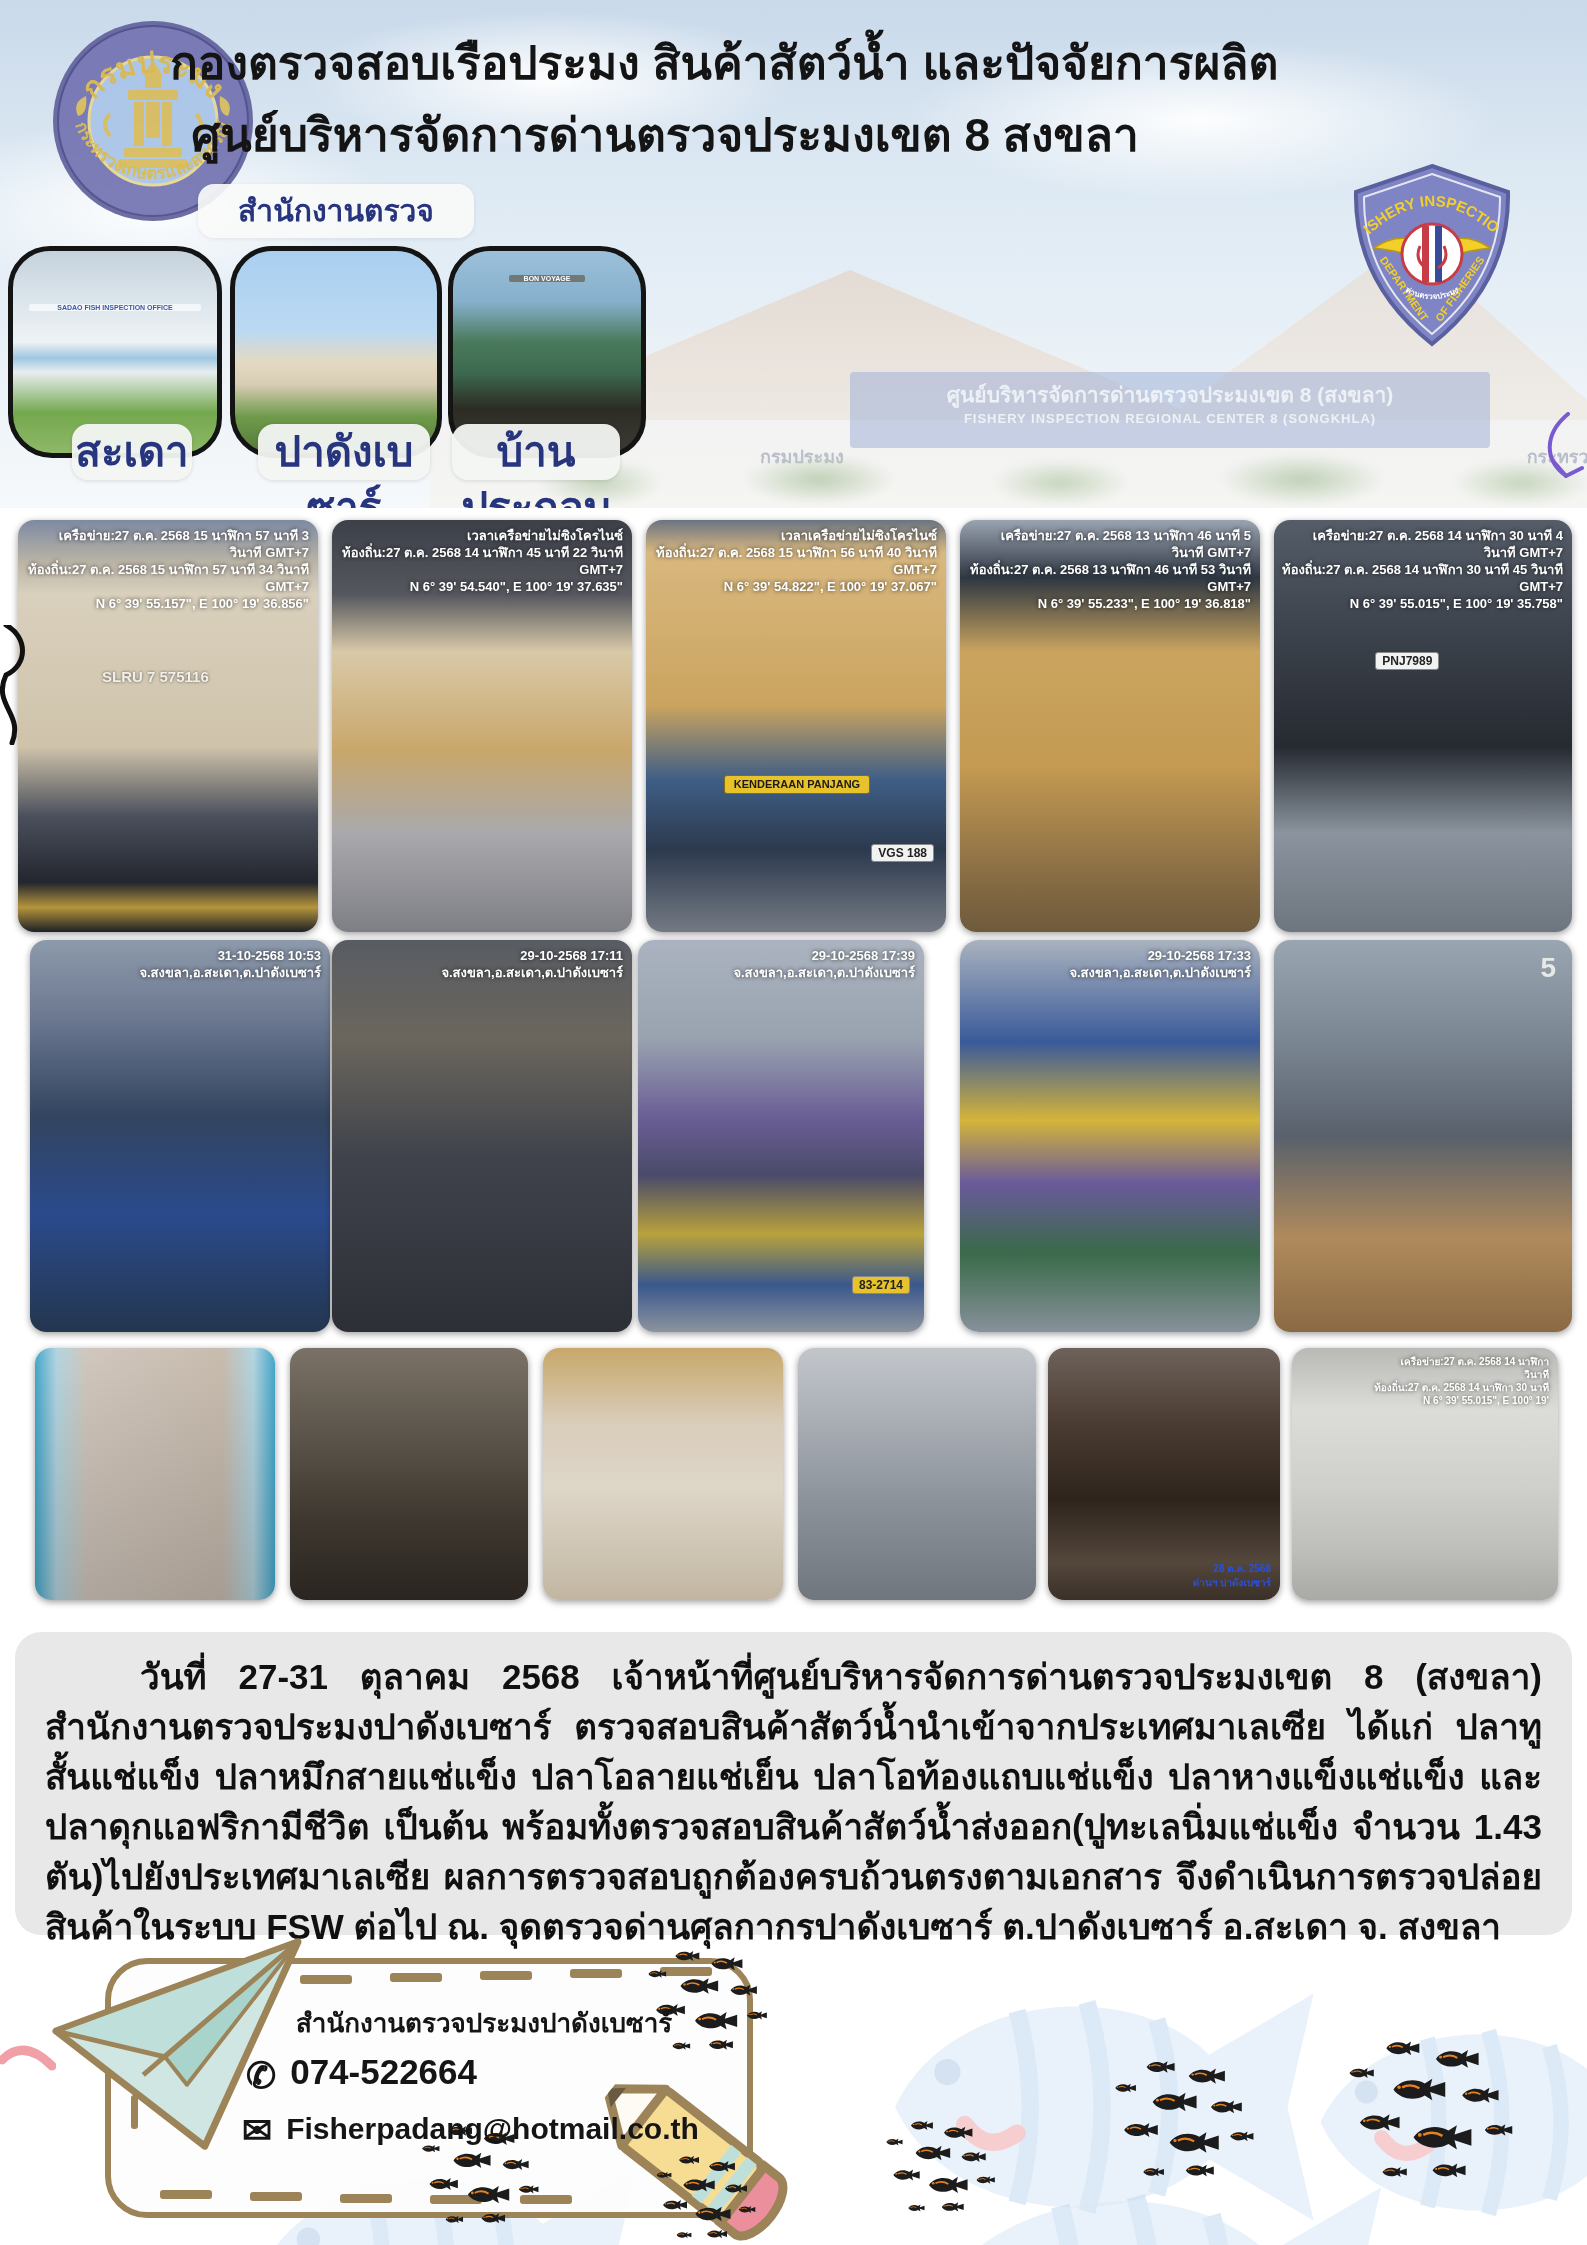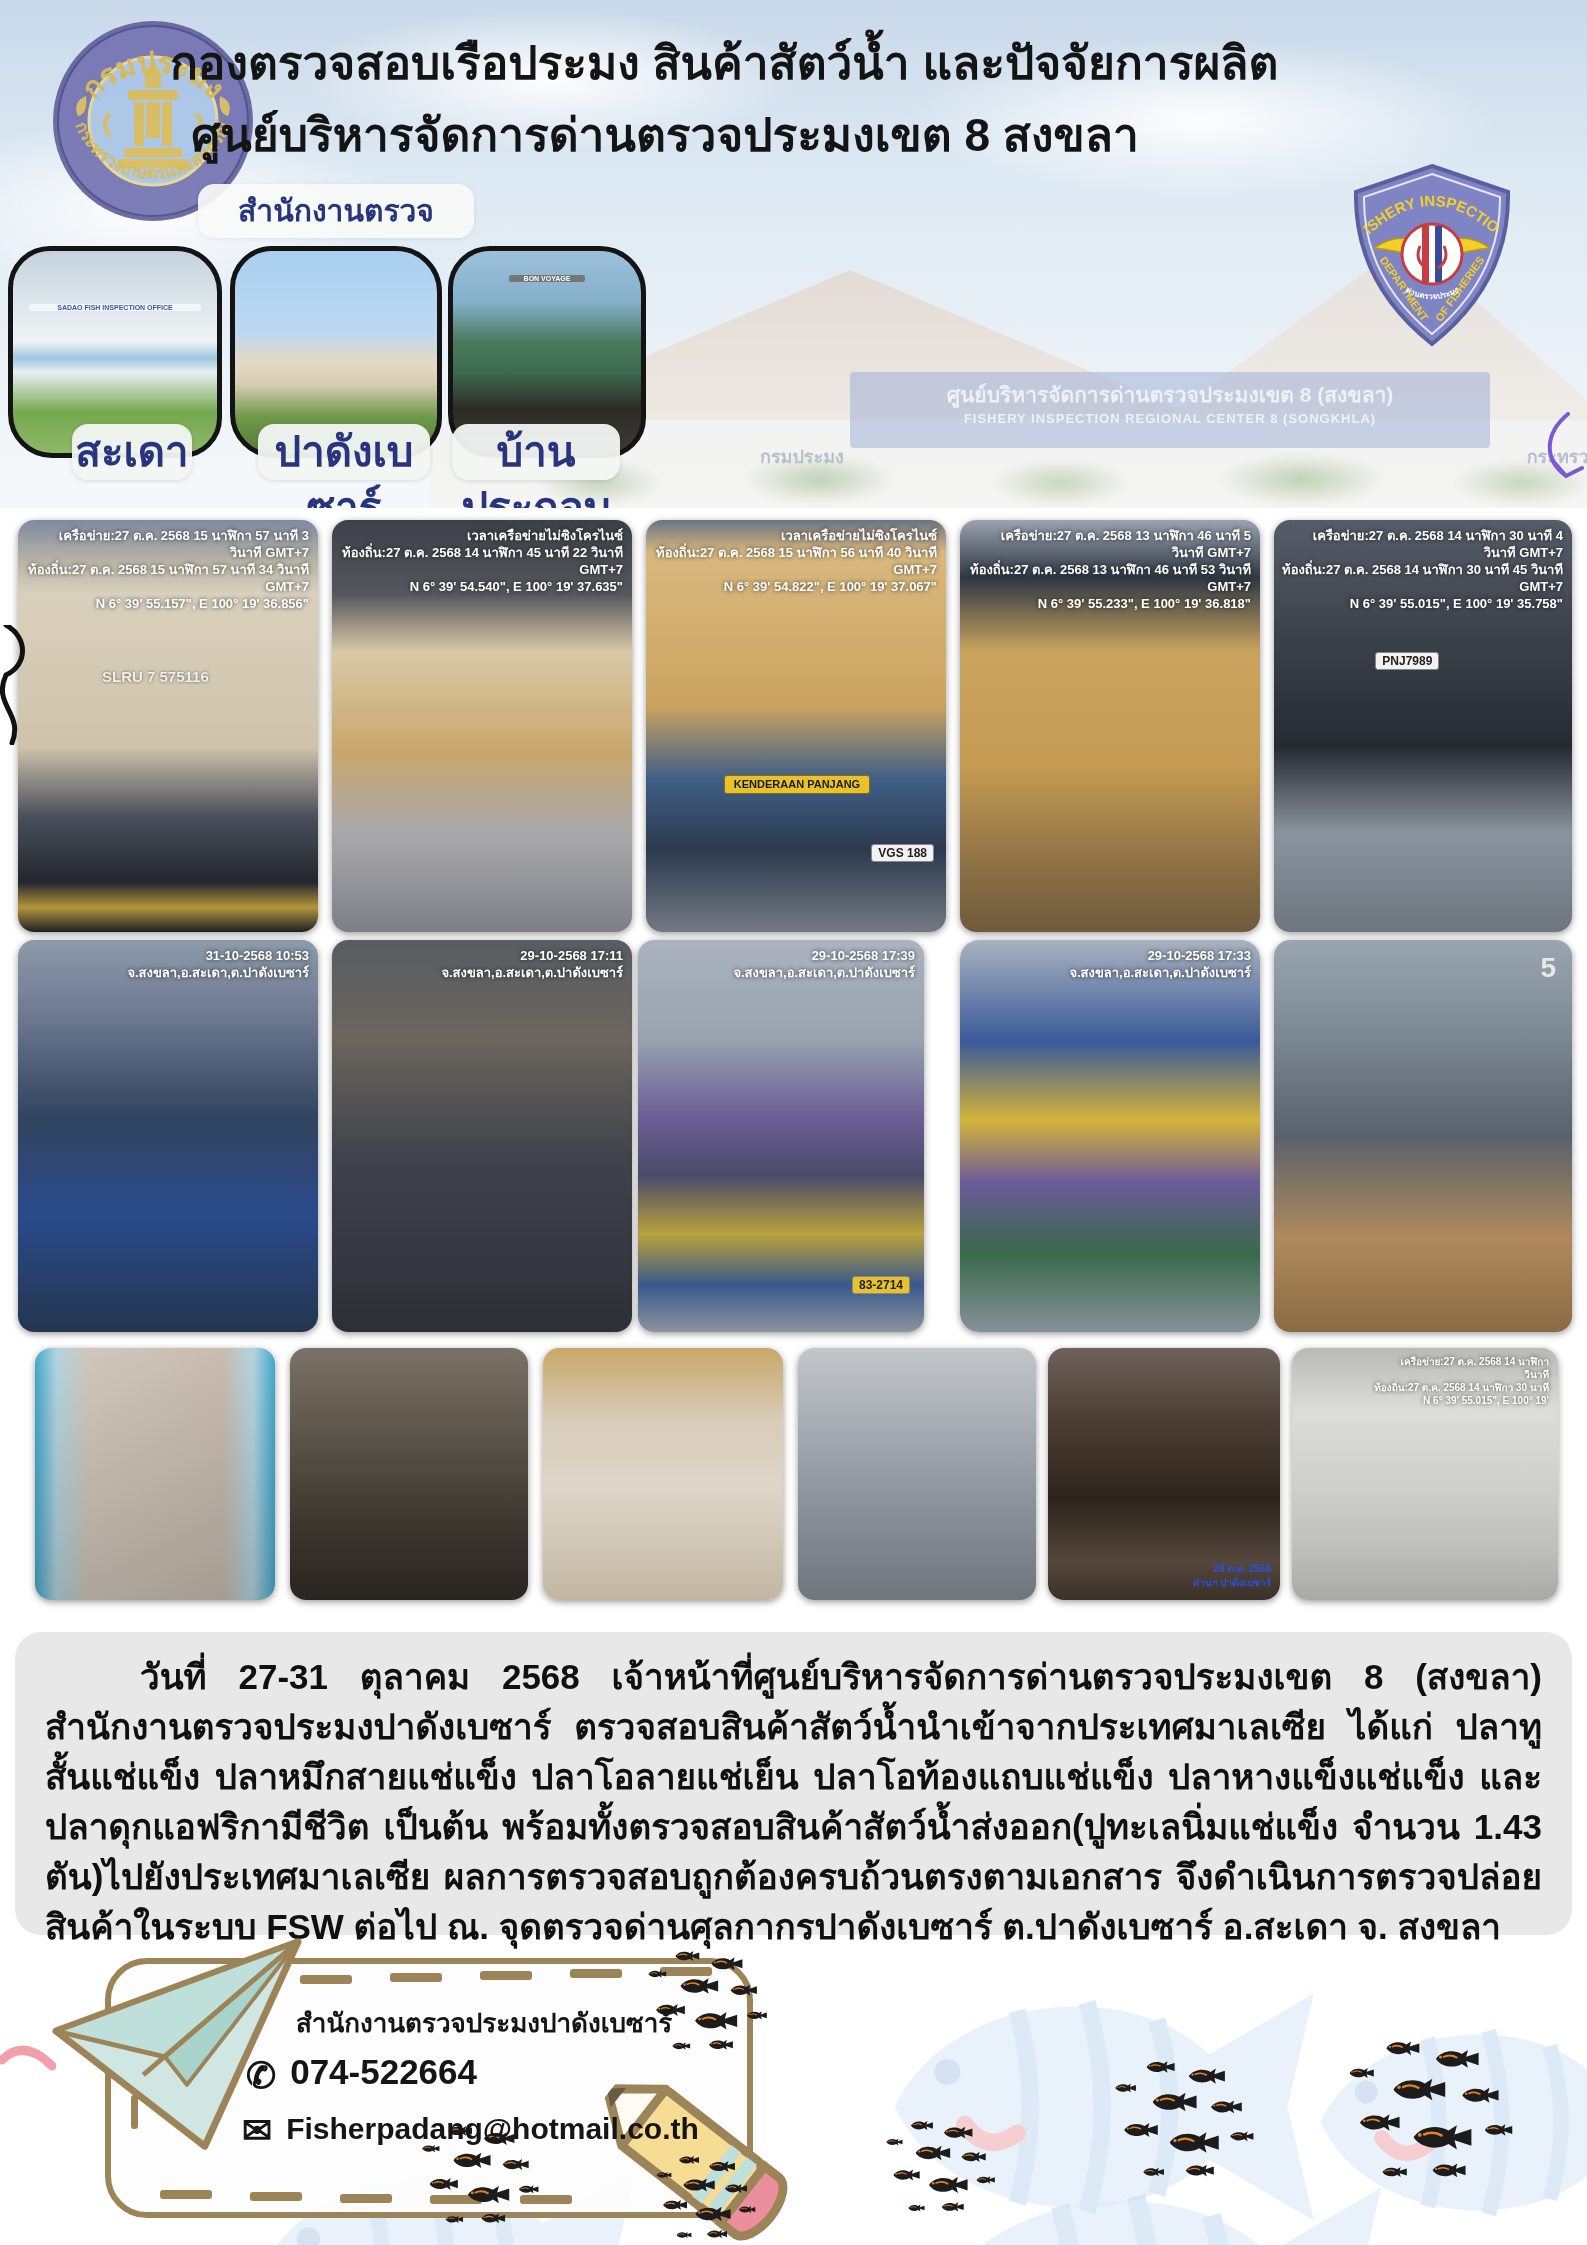--- a/index.html
+++ b/index.html
@@ -241,21 +241,21 @@
     <div class="cap">
       <div>เครือข่าย:27 ต.ค. 2568 14 นาฬิกา 30 นาที 4</div>
       <div>วินาที GMT+7</div>
       <div>ท้องถิ่น:27 ต.ค. 2568 14 นาฬิกา 30 นาที 45 วินาที</div>
       <div>GMT+7</div>
       <div>N 6° 39' 55.015", E 100° 19' 35.758"</div>
     </div>
     <div class="chip chip-plate" style="left:34%;top:32%;">PNJ7989</div>
   </div>
 
-  <div class="ph t-r2p1" style="left:18px;top:940px;width:300px;height:392px;text-decoration:underline;">
+  <div class="ph t-r2p1" style="left:30px;top:940px;width:300px;height:392px;text-decoration:underline;">
     <div class="cap">
       <div>31-10-2568 10:53</div>
       <div>จ.สงขลา,อ.สะเดา,ต.ปาดังเบซาร์</div>
     </div>
   </div>
   <div class="ph t-r2p2" style="left:332px;top:940px;width:300px;height:392px;">
     <div class="cap">
       <div>29-10-2568 17:11</div>
       <div>จ.สงขลา,อ.สะเดา,ต.ปาดังเบซาร์</div>
     </div>

